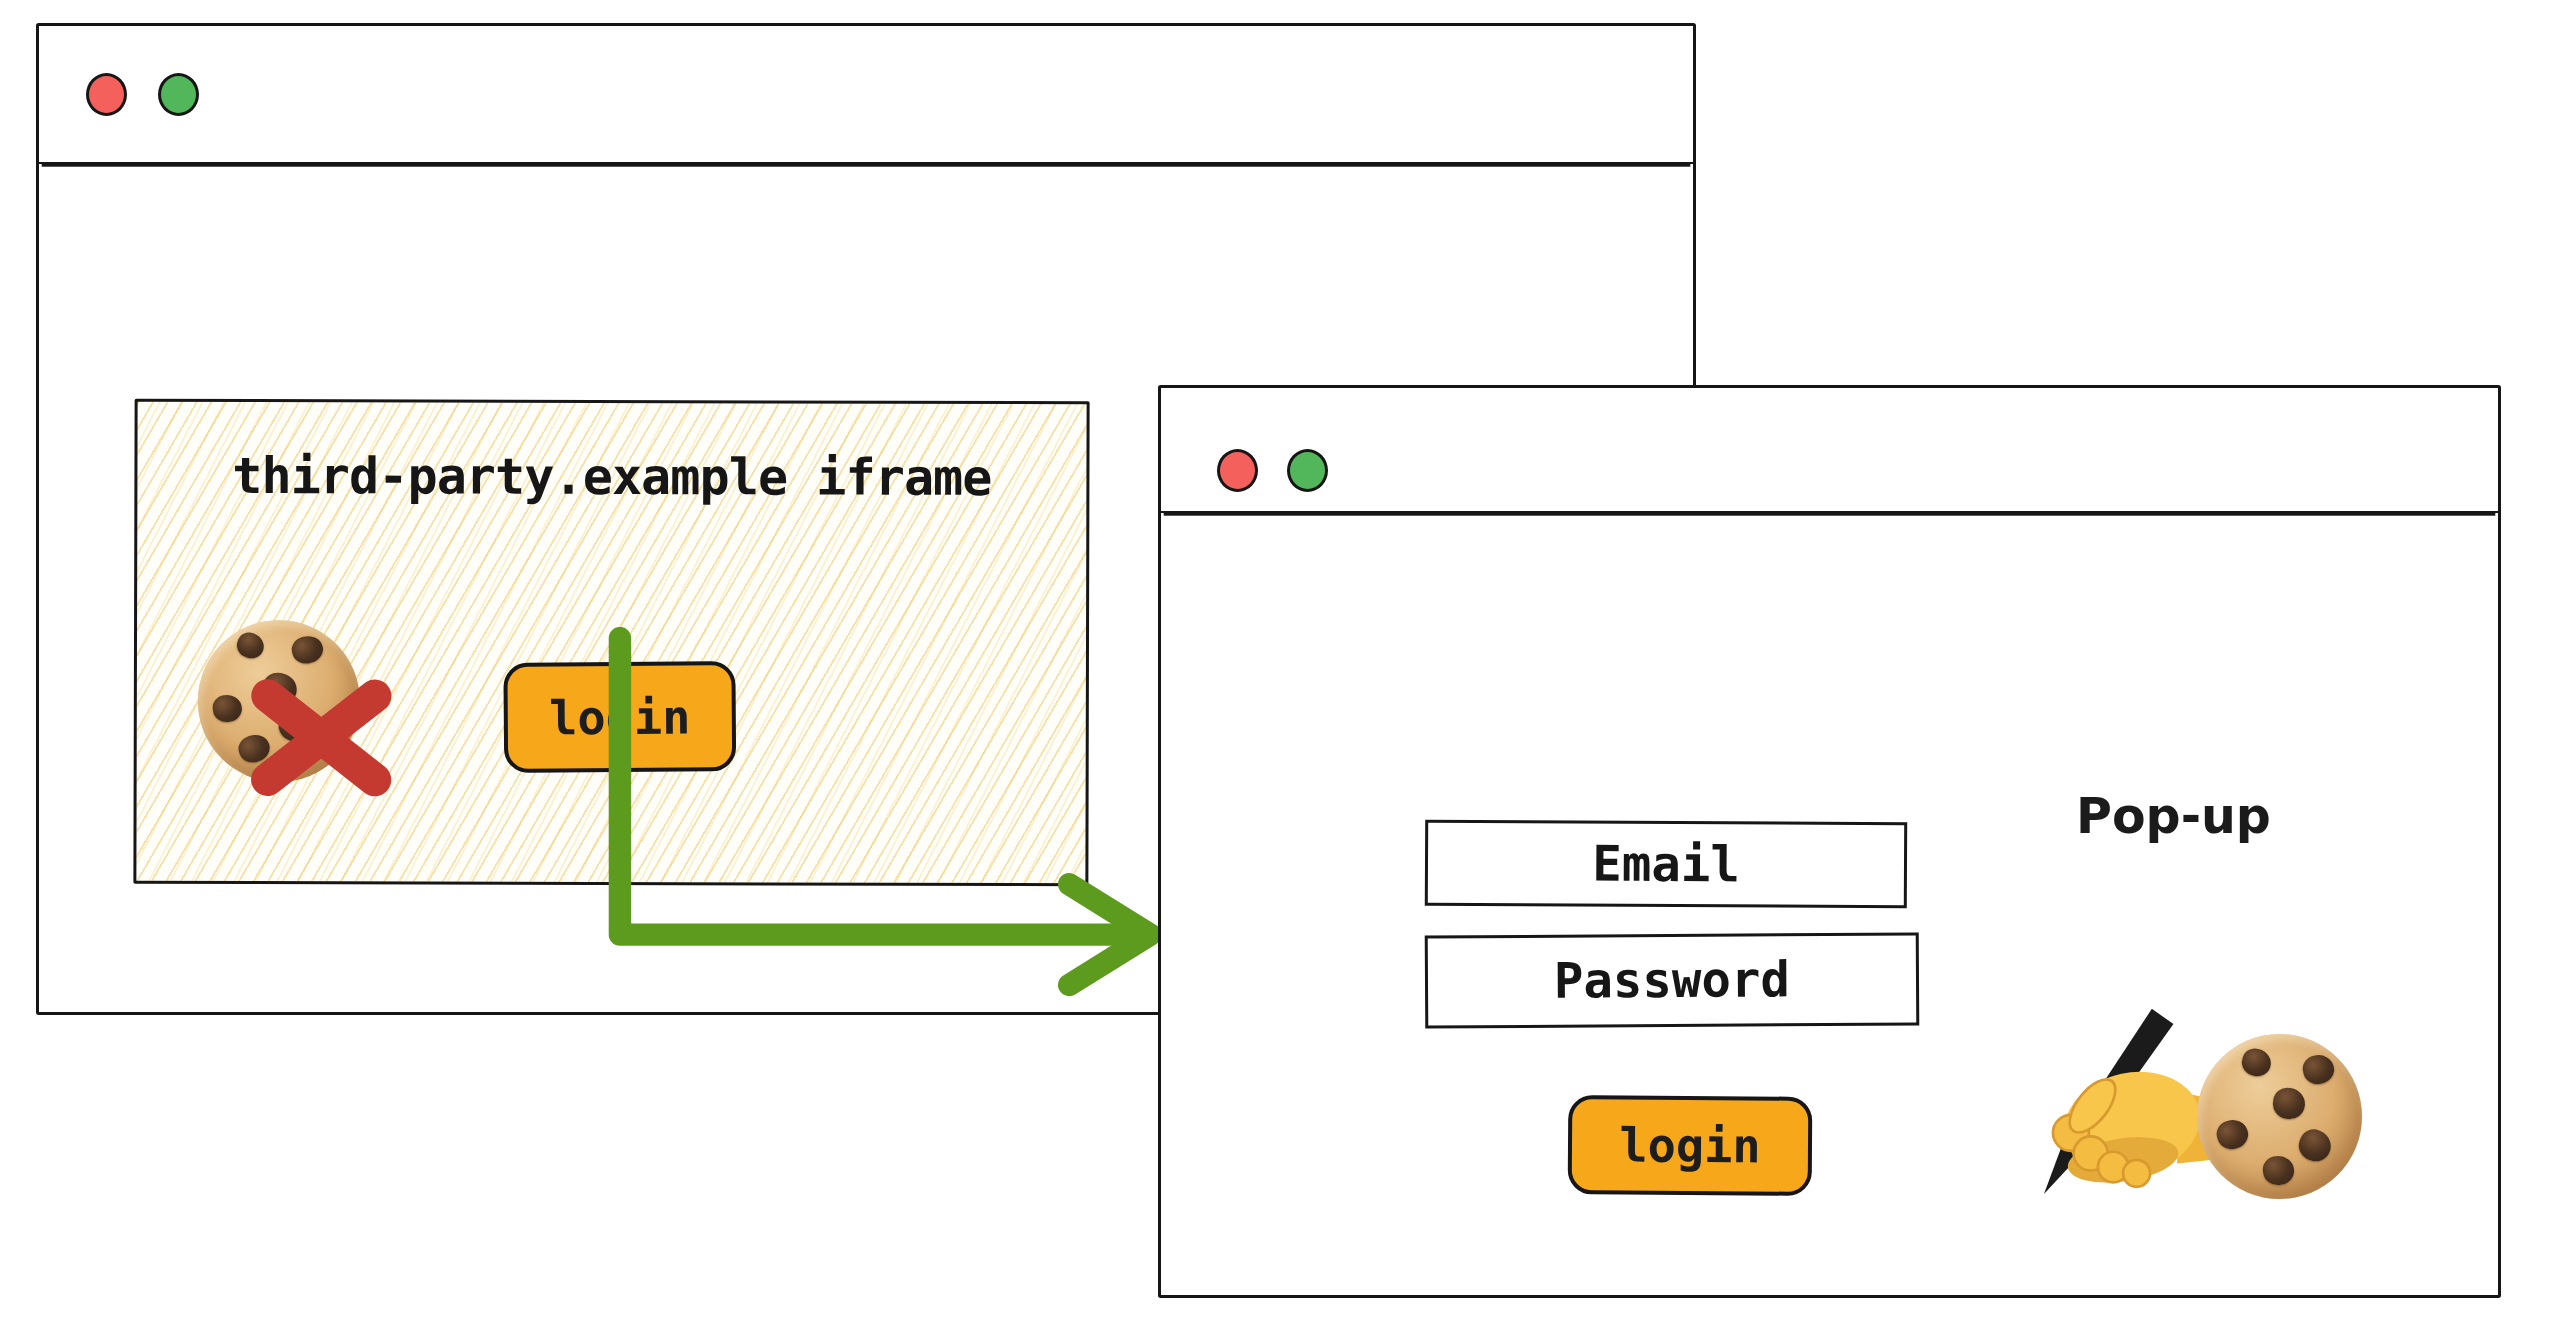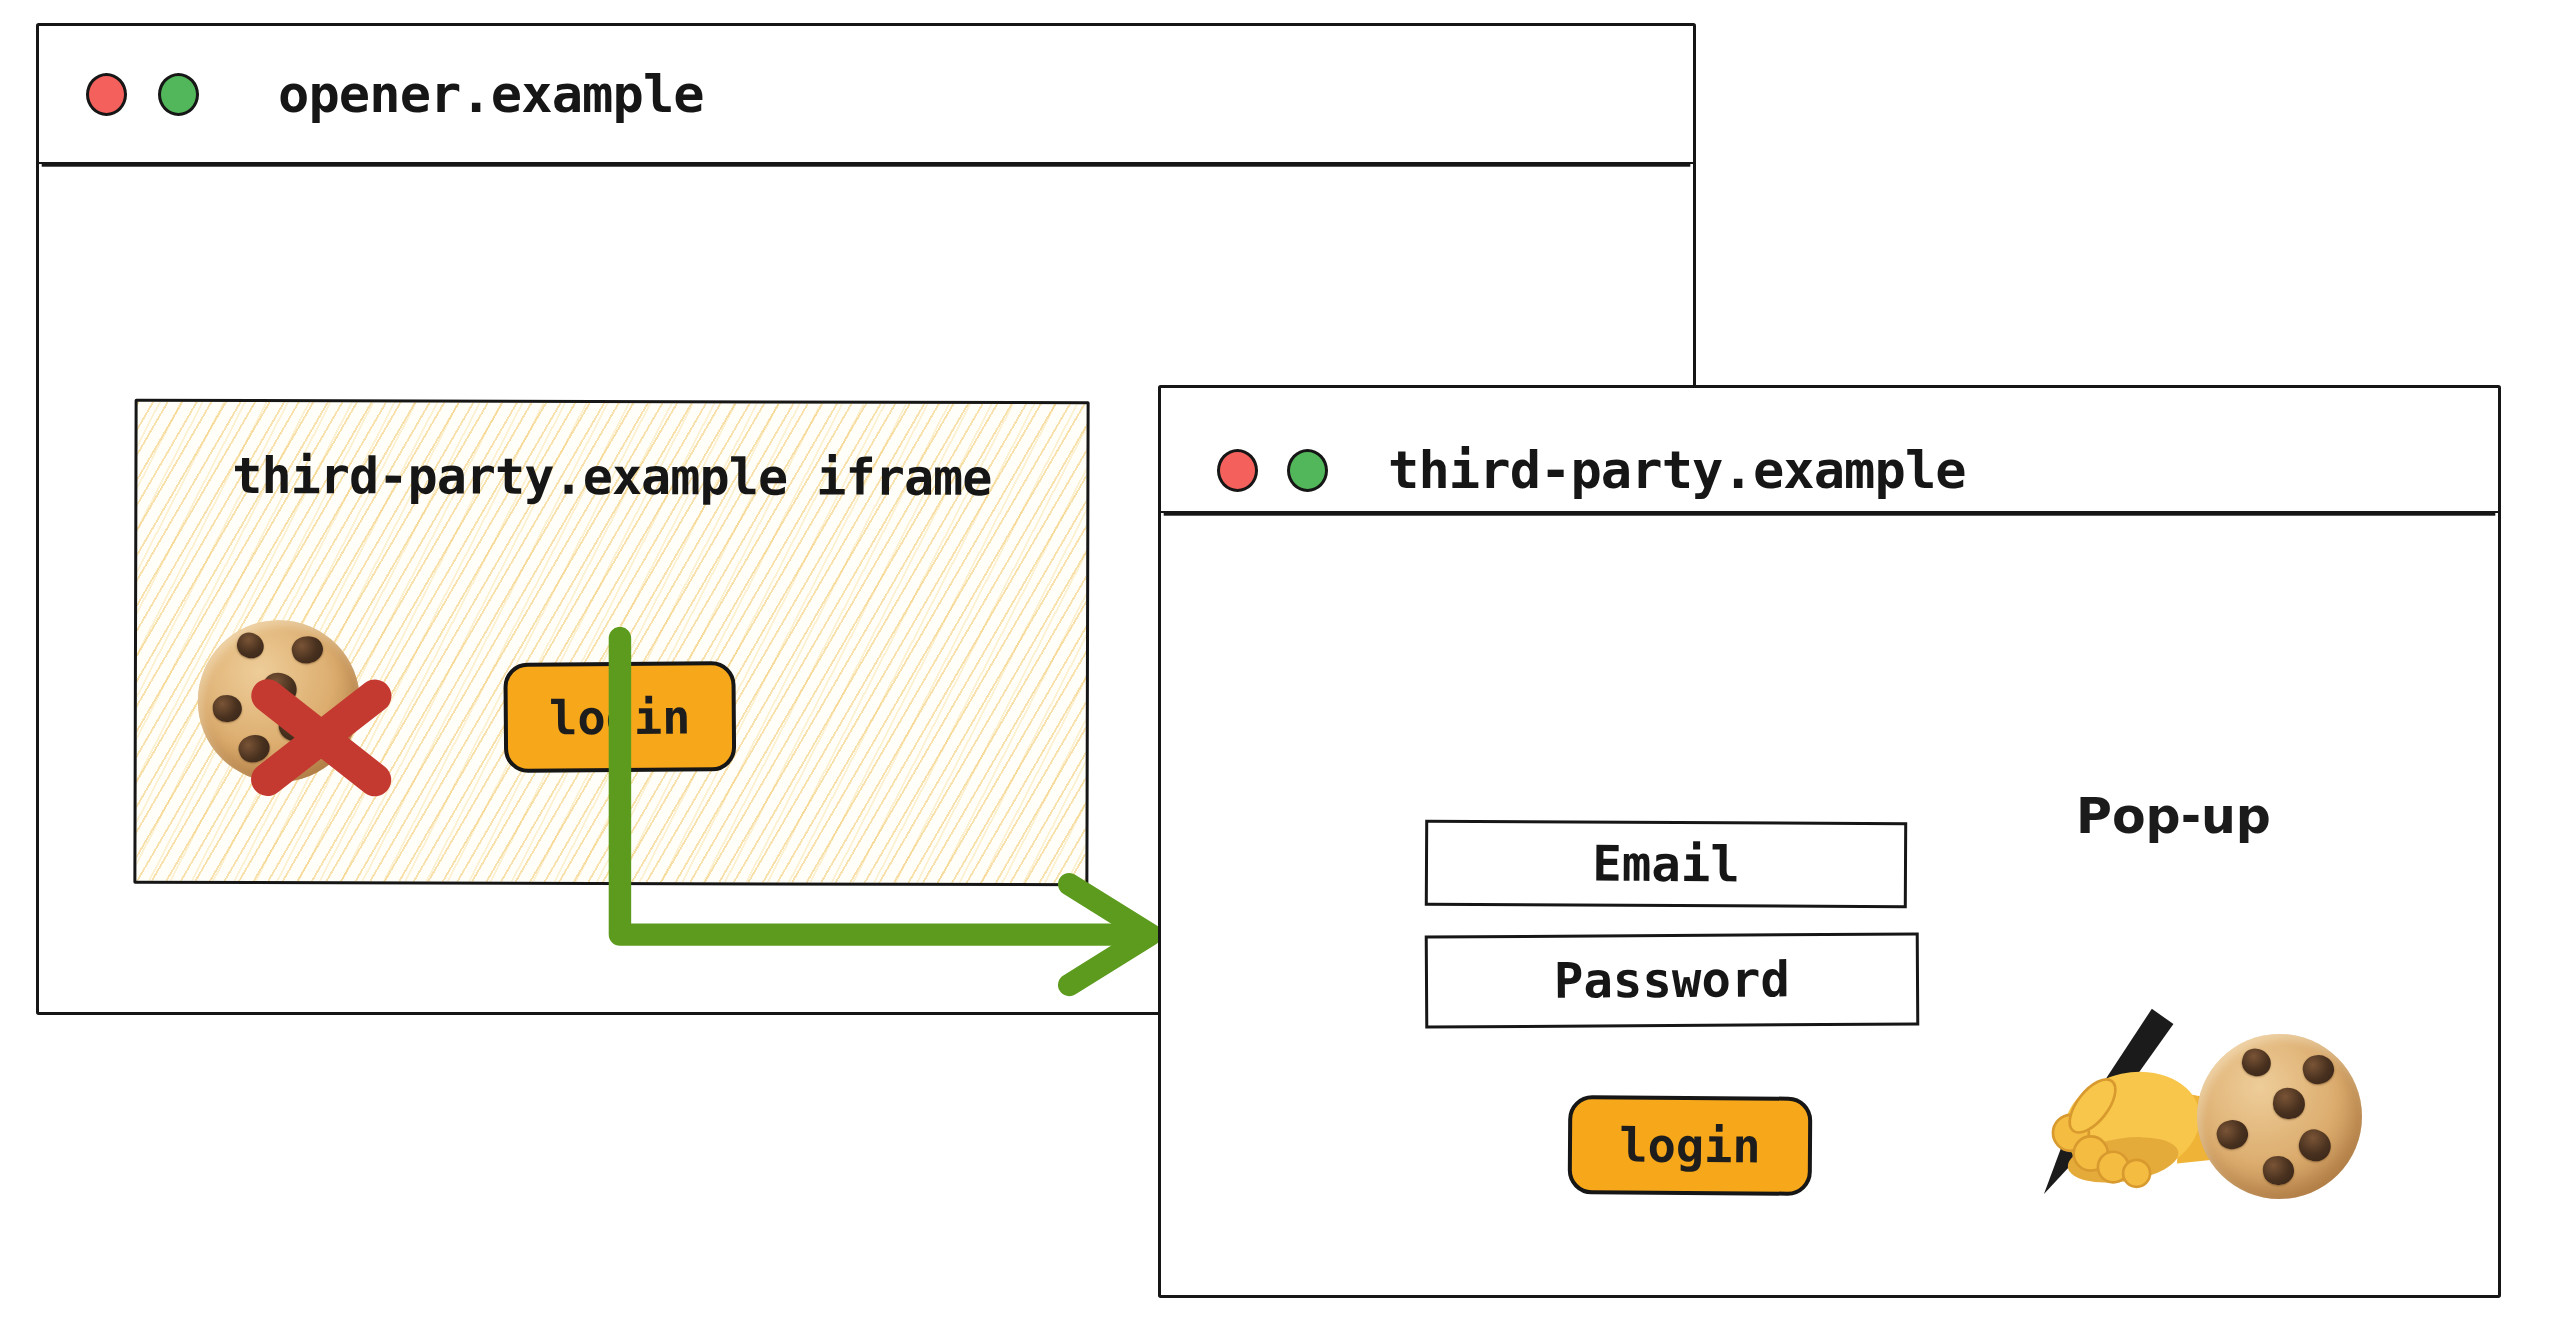--- a/index.html
+++ b/index.html
@@ -83,21 +83,20 @@
 </style>
 </head>
 <body>
 
 <div id="canvas">
 
   <div class="window" id="opener-window">
     <div class="titlebar" id="opener-titlebar">
       <div class="dot red"></div>
       <div class="dot green"></div>
-      <div class="win-title" id="opener-title">opener.example</div>
     </div>
     <div class="win-body">
 
       <div class="hatch" id="third-party-iframe">
         <span id="iframe-label">third-party.example iframe</span>
 
         <div class="cookie" style="left:61px;top:218px;width:162px;height:162px;">
           <div class="chip" style="left:24%;top:8%;width:27px;height:25px;transform:rotate(20deg);"></div>
           <div class="chip" style="left:58%;top:10%;width:31px;height:27px;transform:rotate(-15deg);"></div>
           <div class="chip" style="left:40%;top:33%;width:34px;height:31px;transform:rotate(10deg);"></div>
@@ -116,21 +115,20 @@
     <svg width="629" height="378" viewBox="0 0 700 420">
       <path d="M40,12 L40,342 L612,342" fill="none" stroke="#5d9b1e" stroke-width="25" stroke-linecap="round" stroke-linejoin="round"></path>
       <path d="M540,286 L630,342 L540,398" fill="none" stroke="#5d9b1e" stroke-width="25" stroke-linecap="round" stroke-linejoin="round"></path>
     </svg>
   </div>
 
   <div class="window hatch" id="popup-window">
     <div class="titlebar" id="popup-titlebar">
       <div class="dot red"></div>
       <div class="dot green"></div>
-      <div class="win-title" id="popup-title">third-party.example</div>
     </div>
     <div class="win-body">
 
       <div class="sketch-input" id="email-input">Email</div>
 
       <div class="sketch-input" id="password-input">Password</div>
 
       <div class="login-btn" id="popup-login-button">login</div>
 
       <div id="popup-label">Pop-up</div>

